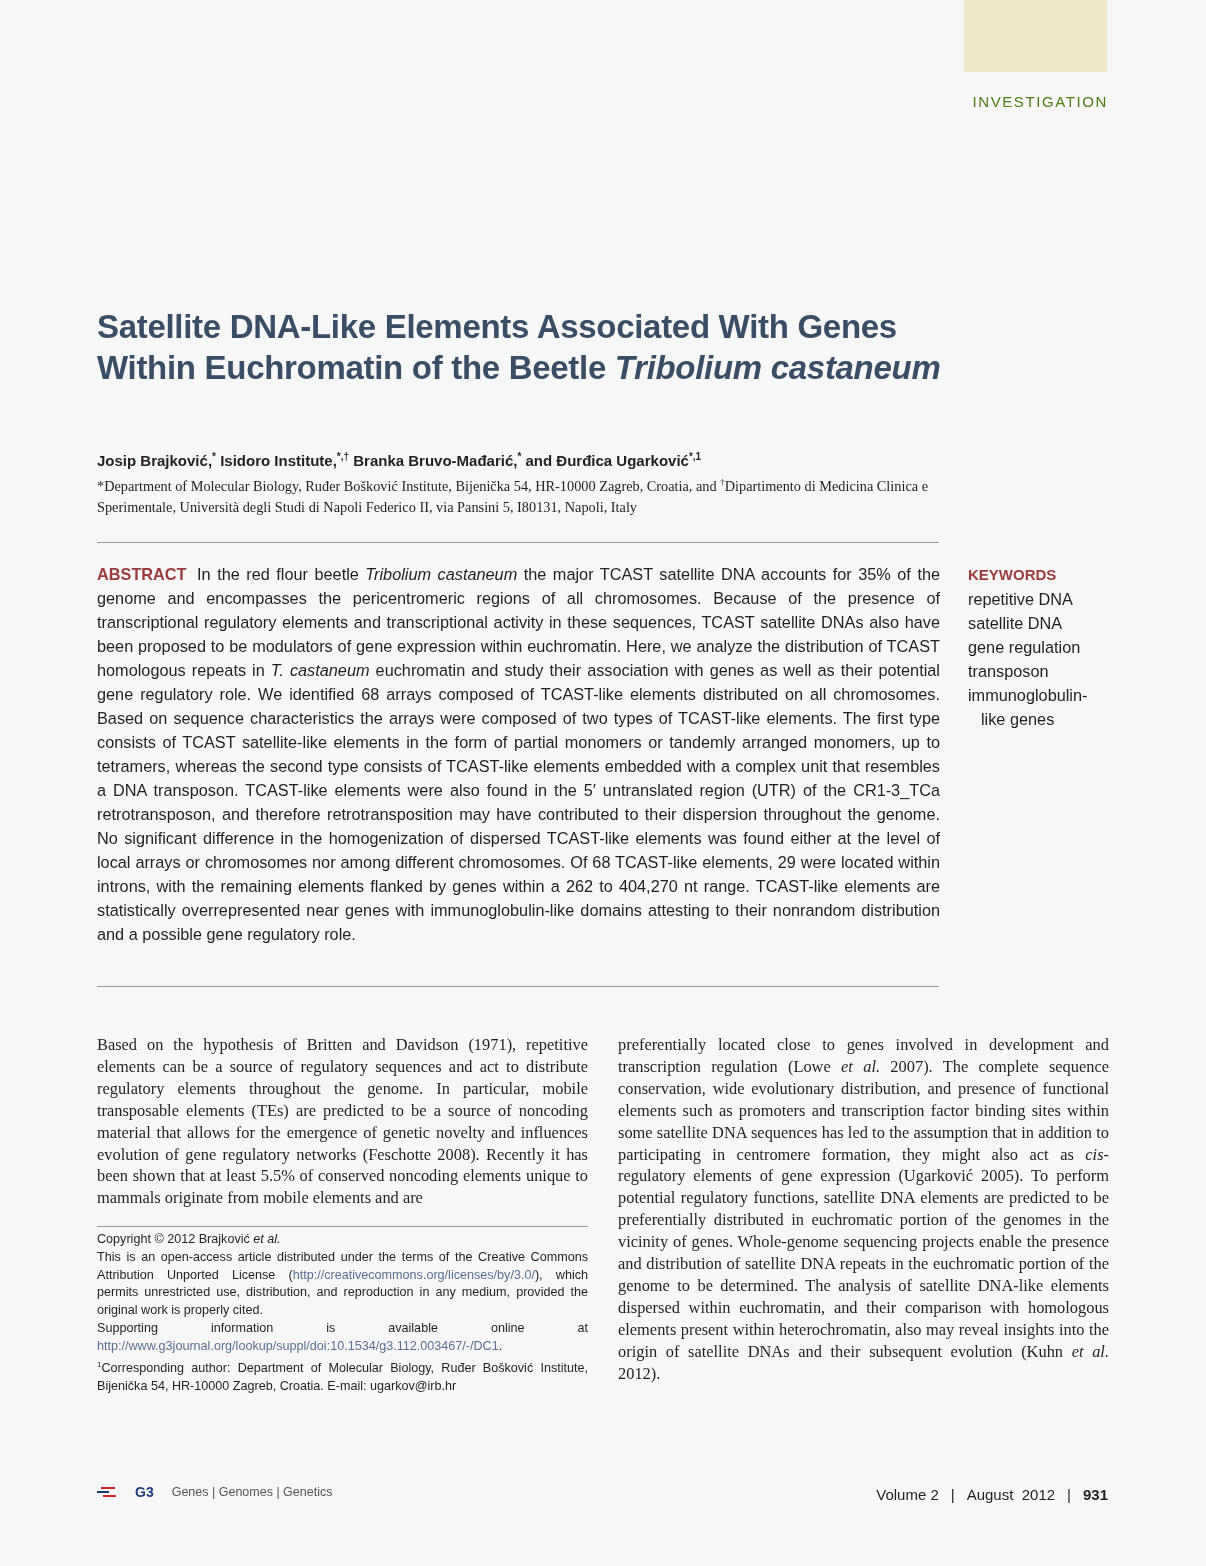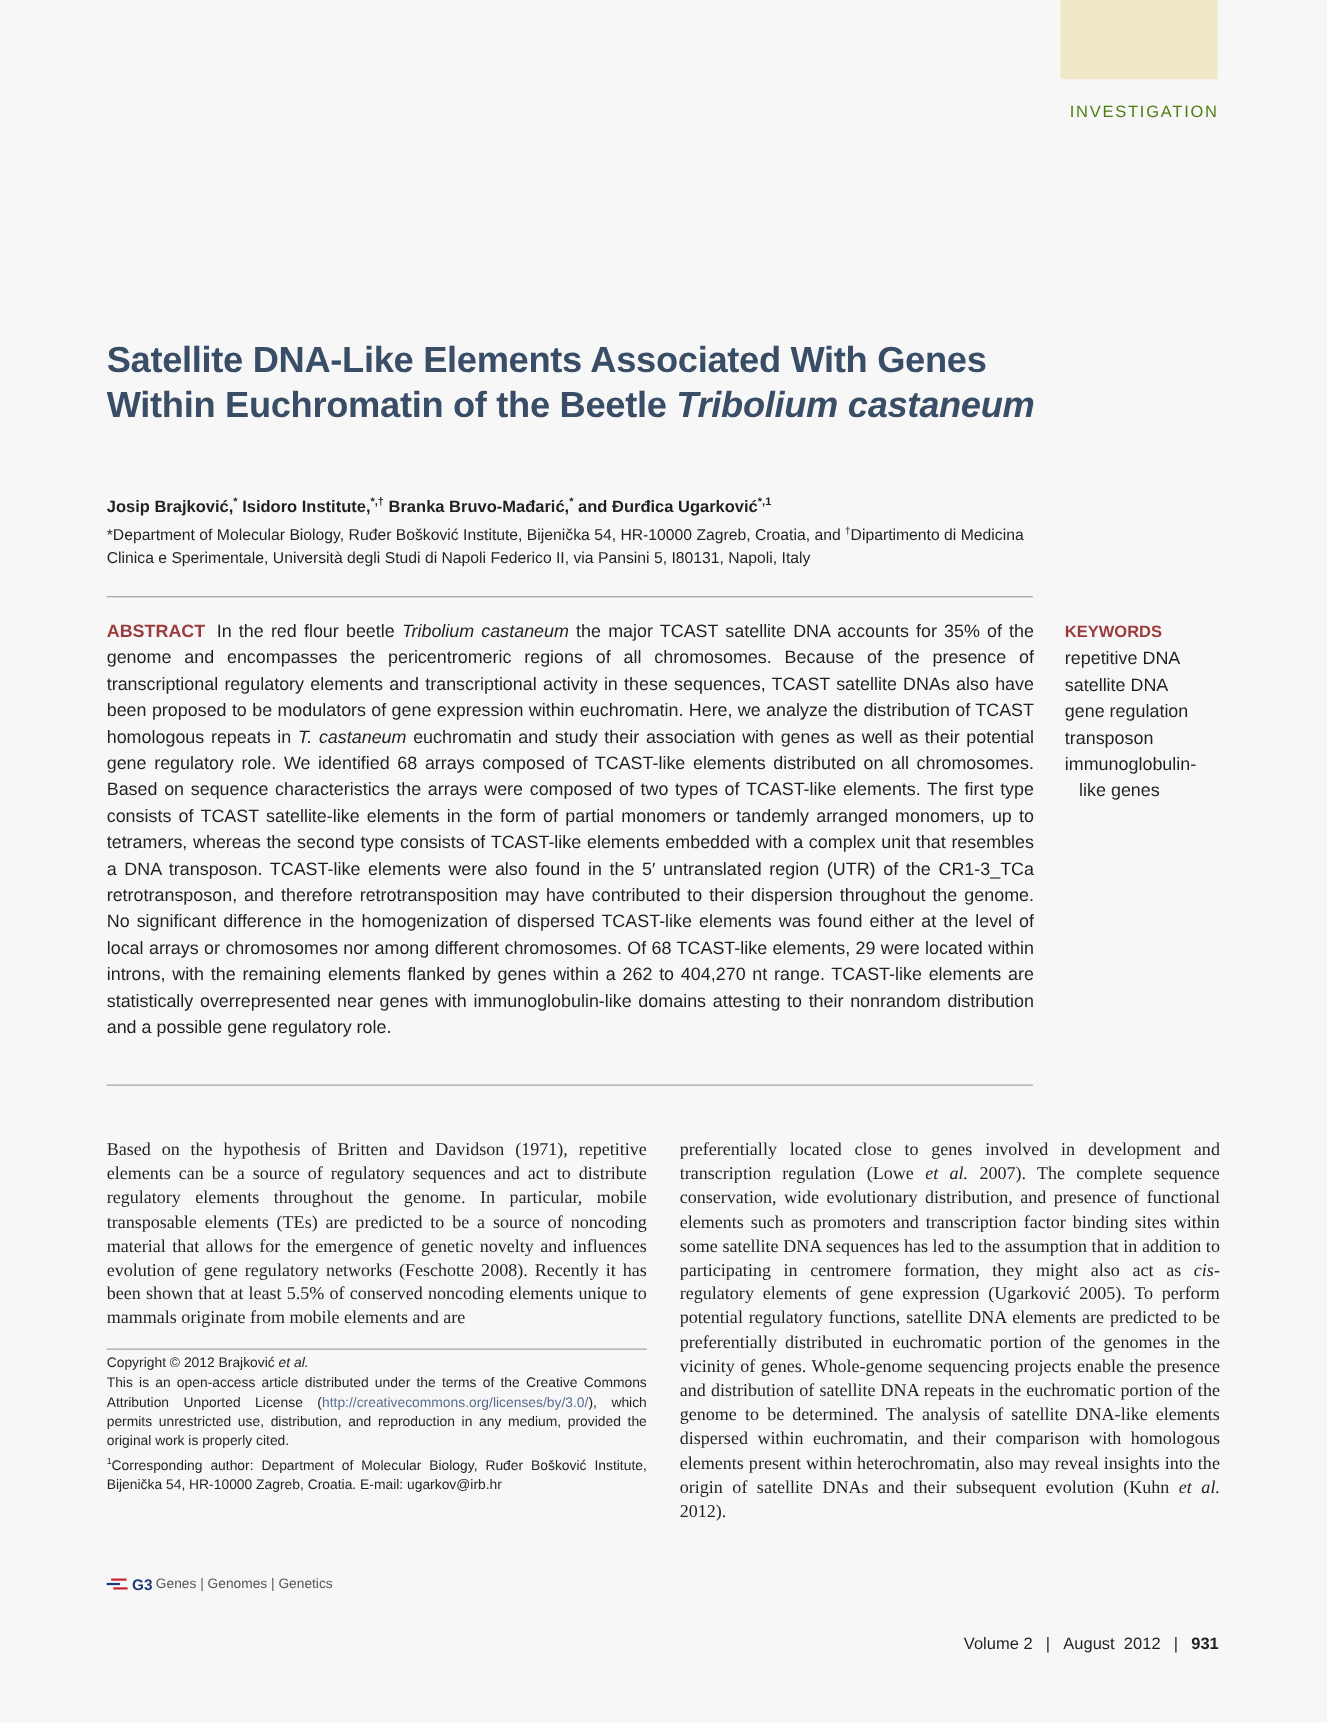--- a/index.html
+++ b/index.html
@@ -10,21 +10,21 @@
   }
   .tab-block { position: absolute; left: 964px; top: 0; width: 143px; height: 72px; background: #f1e8ca; }
   .section-label { position: absolute; right: 98px; top: 93px; font-size: 15px; letter-spacing: 1.6px; color: #4d7c0f; }
   .title {
     position: absolute; left: 97px; top: 306px; width: 900px; margin: 0;
     font-size: 33px; line-height: 41px; font-weight: bold; color: #3a4d66; letter-spacing: -0.3px;
   }
   .title i { font-style: italic; }
   .authors { position: absolute; left: 97px; top: 451px; width: 860px; font-size: 15px; font-weight: bold; color: #231f20; }
   .authors sup { font-size: 10px; }
-  .affil { position: absolute; left: 97px; top: 472px; width: 850px; font-size: 14.3px; line-height: 21px; color: #231f20; }
+  .affil { position: absolute; left: 97px; top: 472px; width: 850px; font-size: 14.3px; line-height: 21px; color: #231f20; font-family: Liberation Serif, serif; }
   .affil sup { font-size: 9px; }
   .rule { position: absolute; left: 97px; width: 842px; height: 1px; background: #9a9a9a; }
   .abstract {
     position: absolute; left: 97px; top: 562px; width: 843px; margin: 0;
     font-size: 16.3px; line-height: 24px; text-align: justify; color: #231f20;
   }
   .abstract .abs-label { color: #9b3b3c; font-weight: bold; margin-right: 4px; }
   .keywords { position: absolute; left: 968px; top: 563px; width: 140px; font-size: 16.3px; line-height: 24px; }
   .keywords .kw-title { color: #9b3b3c; font-weight: bold; font-size: 15px; }
   .keywords .kw { display: block; }
@@ -38,21 +38,21 @@
   .body-col p { margin: 0; }
   .body-col p.indent { text-indent: 24px; }
   .fn-rule { position: absolute; left: 97px; top: 1226px; width: 491px; height: 1px; background: #9a9a9a; }
   .footnotes {
     position: absolute; left: 97px; top: 1231px; width: 491px;
     font-size: 12.6px; line-height: 17.8px; color: #231f20; text-align: justify;
   }
   .footnotes div { margin: 0; }
   .footnotes .link { color: #5a6f8f; }
   .footnotes sup { font-size: 8px; }
-  .footer-left { position: absolute; left: 97px; top: 1432px; font-size: 12.5px; color: #555; display: flex; align-items: center; gap: 3px; }
+  .footer-left { position: absolute; left: 97px; top: 1484px; font-size: 12.5px; color: #555; display: flex; align-items: center; gap: 18px; }
   .logo-mark { display: inline-block; width: 20px; height: 12px; position: relative; }
   .logo-mark span { position: absolute; height: 2px; }
   .logo-g3 { font-weight: bold; color: #1d3a78; font-size: 14px; }
   .footer-right { position: absolute; right: 98px; top: 1486px; font-size: 15px; color: #231f20; }
   .footer-right .sep { margin: 0 12px; }
   .footer-right b { font-weight: bold; }
 </style>
 </head>
 <body>
 
@@ -84,20 +84,21 @@
 <div class="rule" style="top:986px"></div>
 
 <div class="body-col col-left">
   <p>Based on the hypothesis of Britten and Davidson (1971), repetitive elements can be a source of regulatory sequences and act to distribute regulatory elements throughout the genome. In particular, mobile transposable elements (TEs) are predicted to be a source of noncoding material that allows for the emergence of genetic novelty and influences evolution of gene regulatory networks (Feschotte 2008). Recently it has been shown that at least 5.5% of conserved noncoding elements unique to mammals originate from mobile elements and are</p>
 </div>
 
 <div class="fn-rule"></div>
 <div class="footnotes">
   <div><span>Copyright © 2012 Brajković </span><i>et al.</i></div>
   <div><span>This is an open-access article distributed under the terms of the Creative Commons Attribution Unported License (</span><span class="link">http://creativecommons.org/licenses/by/3.0/</span><span>), which permits unrestricted use, distribution, and reproduction in any medium, provided the original work is properly cited.</span></div>
+  <div><span>Supporting information is available online at </span><span class="link">http://www.g3journal.org/lookup/suppl/doi:10.1534/g3.112.003467/-/DC1</span><span>.</span></div>
   <div><sup>1</sup><span>Corresponding author: Department of Molecular Biology, Ruđer Bošković Institute, Bijenička 54, HR-10000 Zagreb, Croatia. E-mail: ugarkov@irb.hr</span></div>
 </div>
 
 <div class="body-col col-right">
   <p><span>preferentially located close to genes involved in development and transcription regulation (Lowe </span><i>et al.</i><span> 2007). The complete sequence conservation, wide evolutionary distribution, and presence of functional elements such as promoters and transcription factor binding sites within some satellite DNA sequences has led to the assumption that in addition to participating in centromere formation, they might also act as </span><i>cis</i><span>-regulatory elements of gene expression (Ugarković 2005). To perform potential regulatory functions, satellite DNA elements are predicted to be preferentially distributed in euchromatic portion of the genomes in the vicinity of genes. Whole-genome sequencing projects enable the presence and distribution of satellite DNA repeats in the euchromatic portion of the genome to be determined. The analysis of satellite DNA-like elements dispersed within euchromatin, and their comparison with homologous elements present within heterochromatin, also may reveal insights into the origin of satellite DNAs and their subsequent evolution (Kuhn </span><i>et al.</i><span> 2012).</span></p>
 </div>
 
 <div class="footer-left">
   <span class="logo-mark">
     <span style="left:4px;top:1px;width:14px;background:#c8242d"></span>

